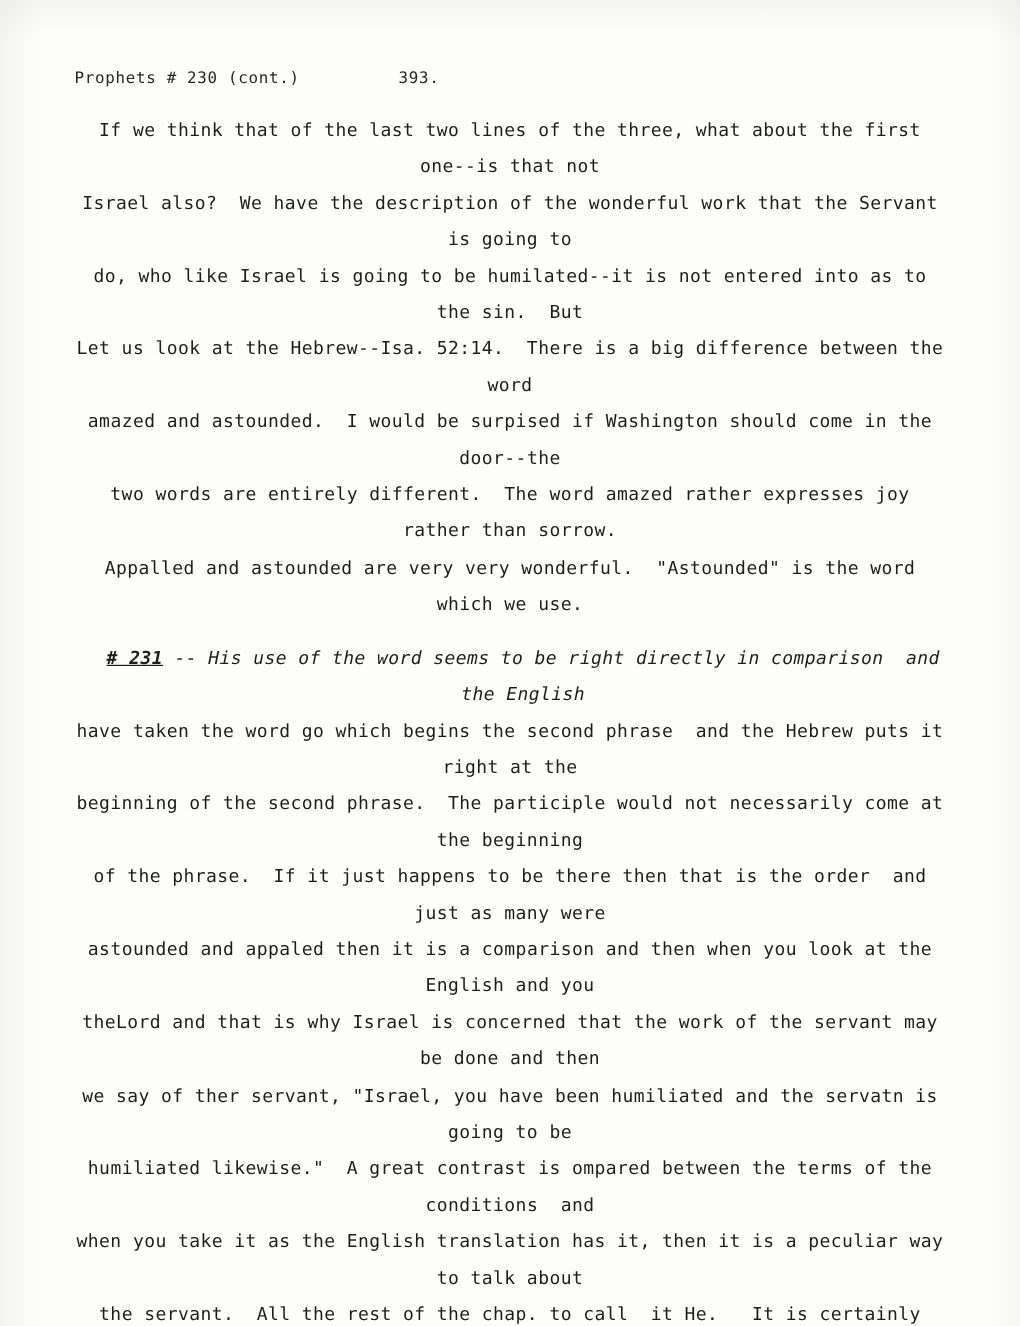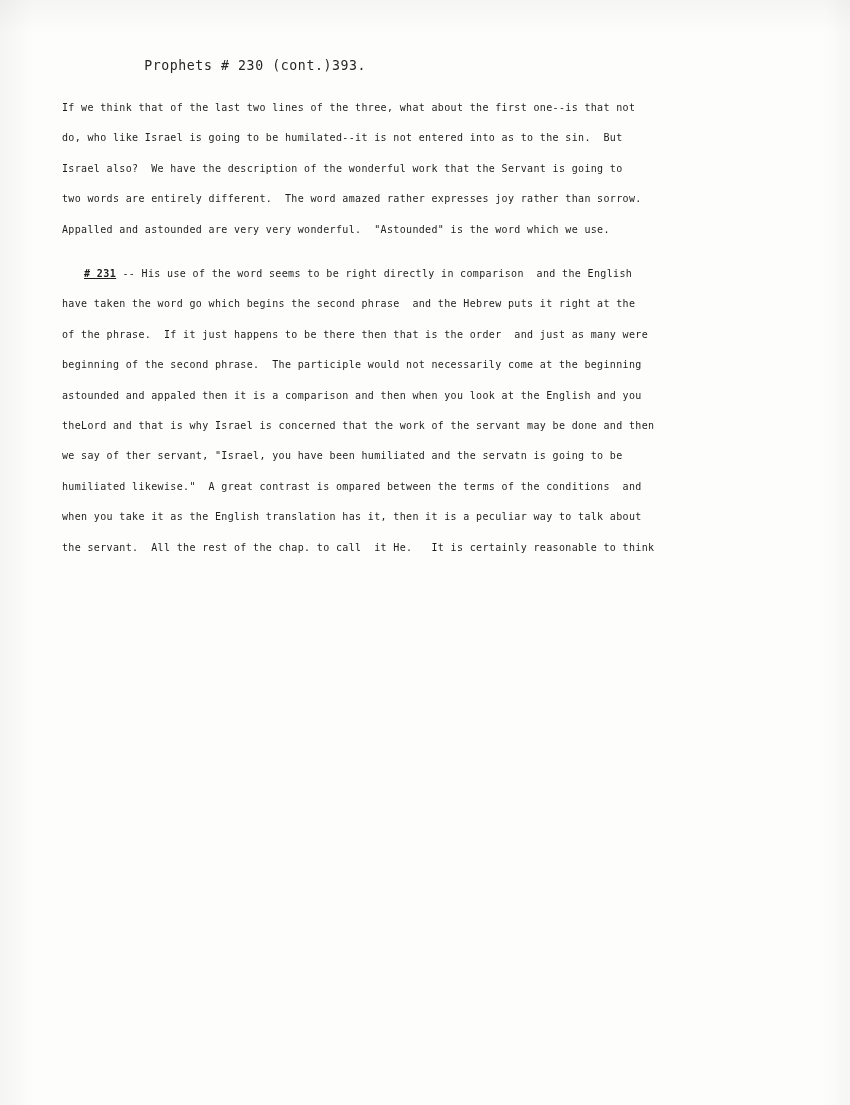--- a/index.html
+++ b/index.html
@@ -37,71 +37,74 @@
     display: flex;
     align-items: baseline;
     font-size: 13.2px;
     letter-spacing: 0.6px;
     margin-bottom: 20px;
     color: #262626;
   }
   .header-left {
     width: 270px;
     white-space: pre;
-    text-align: right;
   }
   .header-page {
     white-space: pre;
     text-align: center;
   }
   .body-line {
-    font-size: 10px;
+    font-size: 15px;
     letter-spacing: 0.35px;
     line-height: 30.4px;
     white-space: pre-wrap;
     color: #1d1d1d;
+    text-align: center;
   }
   .para-gap {
     height: 14px;
   }
   .sec-marker {
     font-weight: bold;
     text-decoration: underline;
     letter-spacing: 0.4px;
   }
   .indent-1 {
     padding-left: 22px;
+    font-style: italic;
   }
 </style>
 </head>
 <body>
 
 <div class="page">
   <div class="content">
 
     <div class="header-row">
       <div class="header-left">Prophets # 230 (cont.)</div>
       <div class="header-page">393.</div>
     </div>
 
     <div>
       <div class="body-line">If we think that of the last two lines of the three, what about the first one--is that not</div>
+      <div class="body-line">Israel also?  We have the description of the wonderful work that the Servant is going to</div>
       <div class="body-line">do, who like Israel is going to be humilated--it is not entered into as to the sin.  But</div>
-      <div class="body-line">Israel also?  We have the description of the wonderful work that the Servant is going to</div>
+      <div class="body-line">Let us look at the Hebrew--Isa. 52:14.  There is a big difference between the word</div>
+      <div class="body-line">amazed and astounded.  I would be surpised if Washington should come in the door--the</div>
       <div class="body-line">two words are entirely different.  The word amazed rather expresses joy rather than sorrow.</div>
       <div class="body-line">Appalled and astounded are very very wonderful.  "Astounded" is the word which we use.</div>
     </div>
 
     <div class="para-gap"></div>
 
     <div>
       <div class="body-line indent-1"><span class="sec-marker"># 231</span><span> -- His use of the word seems to be right directly in comparison  and the English</span></div>
       <div class="body-line">have taken the word go which begins the second phrase  and the Hebrew puts it right at the</div>
+      <div class="body-line">beginning of the second phrase.  The participle would not necessarily come at the beginning</div>
       <div class="body-line">of the phrase.  If it just happens to be there then that is the order  and just as many were</div>
-      <div class="body-line">beginning of the second phrase.  The participle would not necessarily come at the beginning</div>
       <div class="body-line">astounded and appaled then it is a comparison and then when you look at the English and you</div>
       <div class="body-line">theLord and that is why Israel is concerned that the work of the servant may be done and then</div>
       <div class="body-line">we say of ther servant, "Israel, you have been humiliated and the servatn is going to be</div>
       <div class="body-line">humiliated likewise."  A great contrast is ompared between the terms of the conditions  and</div>
       <div class="body-line">when you take it as the English translation has it, then it is a peculiar way to talk about</div>
       <div class="body-line">the servant.  All the rest of the chap. to call  it He.   It is certainly reasonable to think</div>
 
     </div>
 
   </div>

